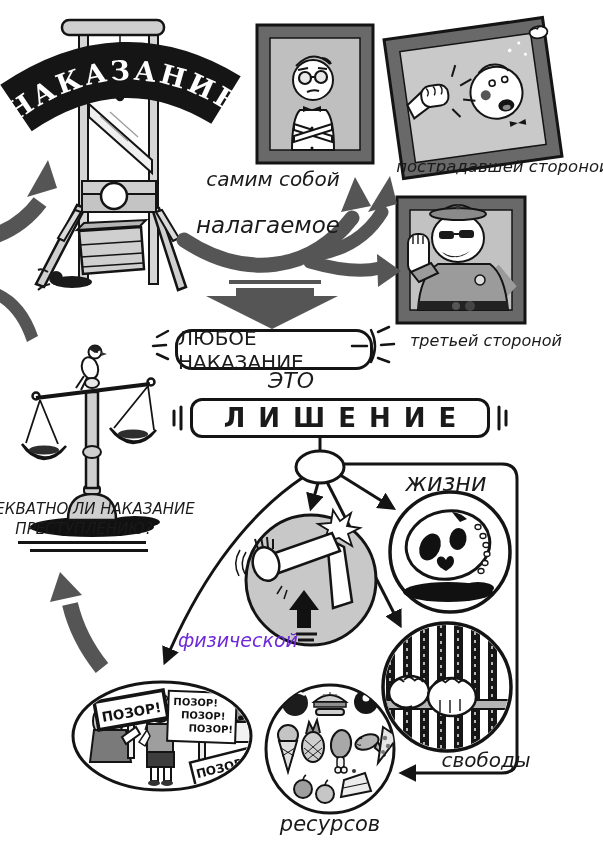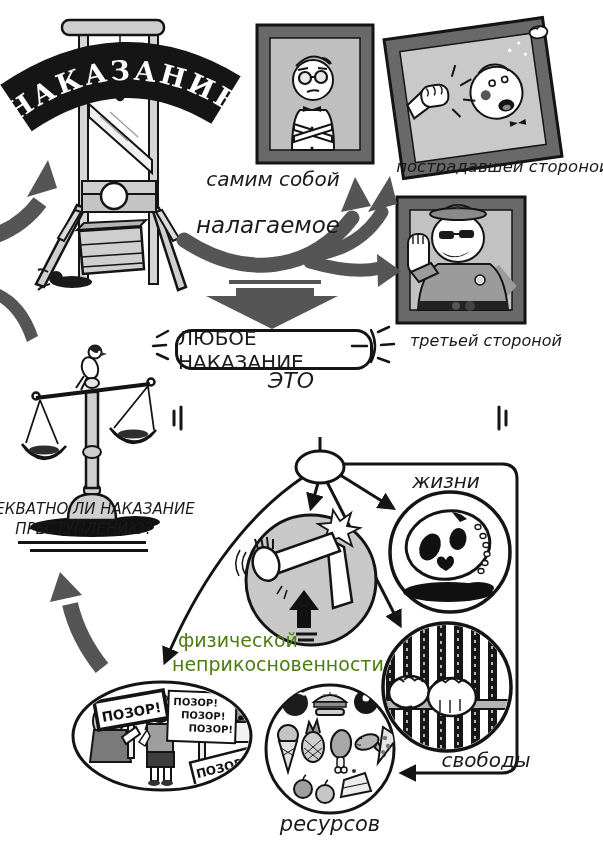--- a/index.html
+++ b/index.html
@@ -1,21 +1,21 @@
 <!DOCTYPE html>
 <html><head>
 <meta charset="utf-8">
 <style>
   html,body{margin:0;padding:0;background:#fff;}
   .canvas{position:relative;width:603px;height:850px;background:#fff;overflow:hidden;
           font-family:"DejaVu Sans",sans-serif;color:#1a1a1a;}
   svg.layer{position:absolute;left:0;top:0;width:603px;height:850px;}
   .lbl{position:absolute;white-space:nowrap;transform:translateX(-50%);
        font-style:italic;color:#1a1a1a;z-index:5;}
-  .lbl-left{position:absolute;white-space:nowrap;color:#4d7c0f;z-index:5;}
+  .lbl-left{position:absolute;white-space:nowrap;font-style:italic;color:#6d28d9;z-index:5;}
   .box{position:absolute;display:flex;align-items:center;justify-content:center;
        border:3px solid #141414;background:transparent;z-index:5;box-sizing:border-box;}
   #lyuboe-box{left:175px;top:329px;width:198px;height:41px;border-radius:17px;
        font-size:20px;}
   #lishenie-box{left:190px;top:398px;width:300px;height:40px;border-radius:12px;
        border-width:3.5px;font-weight:bold;font-size:26px;letter-spacing:13px;padding-left:13px;}
   .underline{position:absolute;background:#141414;height:3px;z-index:5;}
 </style>
 </head>
 <body>
@@ -388,25 +388,27 @@
 
 <div class="lbl" style="left:268px;top:212px;font-size:23px;">налагаемое</div>
 <div class="lbl" style="left:273px;top:167px;font-size:20px;">самим собой</div>
 <div class="lbl" style="left:503px;top:157px;font-size:16.5px;">пострадавшей стороной</div>
 <div class="lbl" style="left:486px;top:331px;font-size:16px;">третьей стороной</div>
 
 <div class="box" id="lyuboe-box">
   <span>ЛЮБОЕ НАКАЗАНИЕ</span>
 </div>
 <div class="lbl" style="left:291px;top:368px;font-size:22px;">ЭТО</div>
+<div class="box" id="lishenie-box">
+  <span>ЛИШЕНИЕ</span>
+</div>
 
 <div class="lbl" style="left:84px;top:500px;font-size:15px;">АДЕКВАТНО ЛИ НАКАЗАНИЕ</div>
 <div class="lbl" style="left:84px;top:520px;font-size:15px;">ПРЕСТУПЛЕНИЮ?</div>
 <div class="underline" style="left:18px;top:541px;width:128px;"></div>
 <div class="underline" style="left:30px;top:549px;width:118px;"></div>
 
-<div class="lbl" style="left:446px;top:469px;font-size:20px;font-style:italic;">жизни</div>
+<div class="lbl" style="left:446px;top:469px;font-size:24px;font-style:italic;">жизни</div>
 <div class="lbl-left" style="left:178px;top:629px;font-size:19px;">физической</div>
-<div class="lbl-left" style="left:172px;top:653px;font-size:19px;">неприкосновенности</div>
 <div class="lbl" style="left:486px;top:748px;font-size:20px;">свободы</div>
 <div class="lbl" style="left:330px;top:812px;font-size:21px;">ресурсов</div>
 
 </div>
 
 </body></html>

